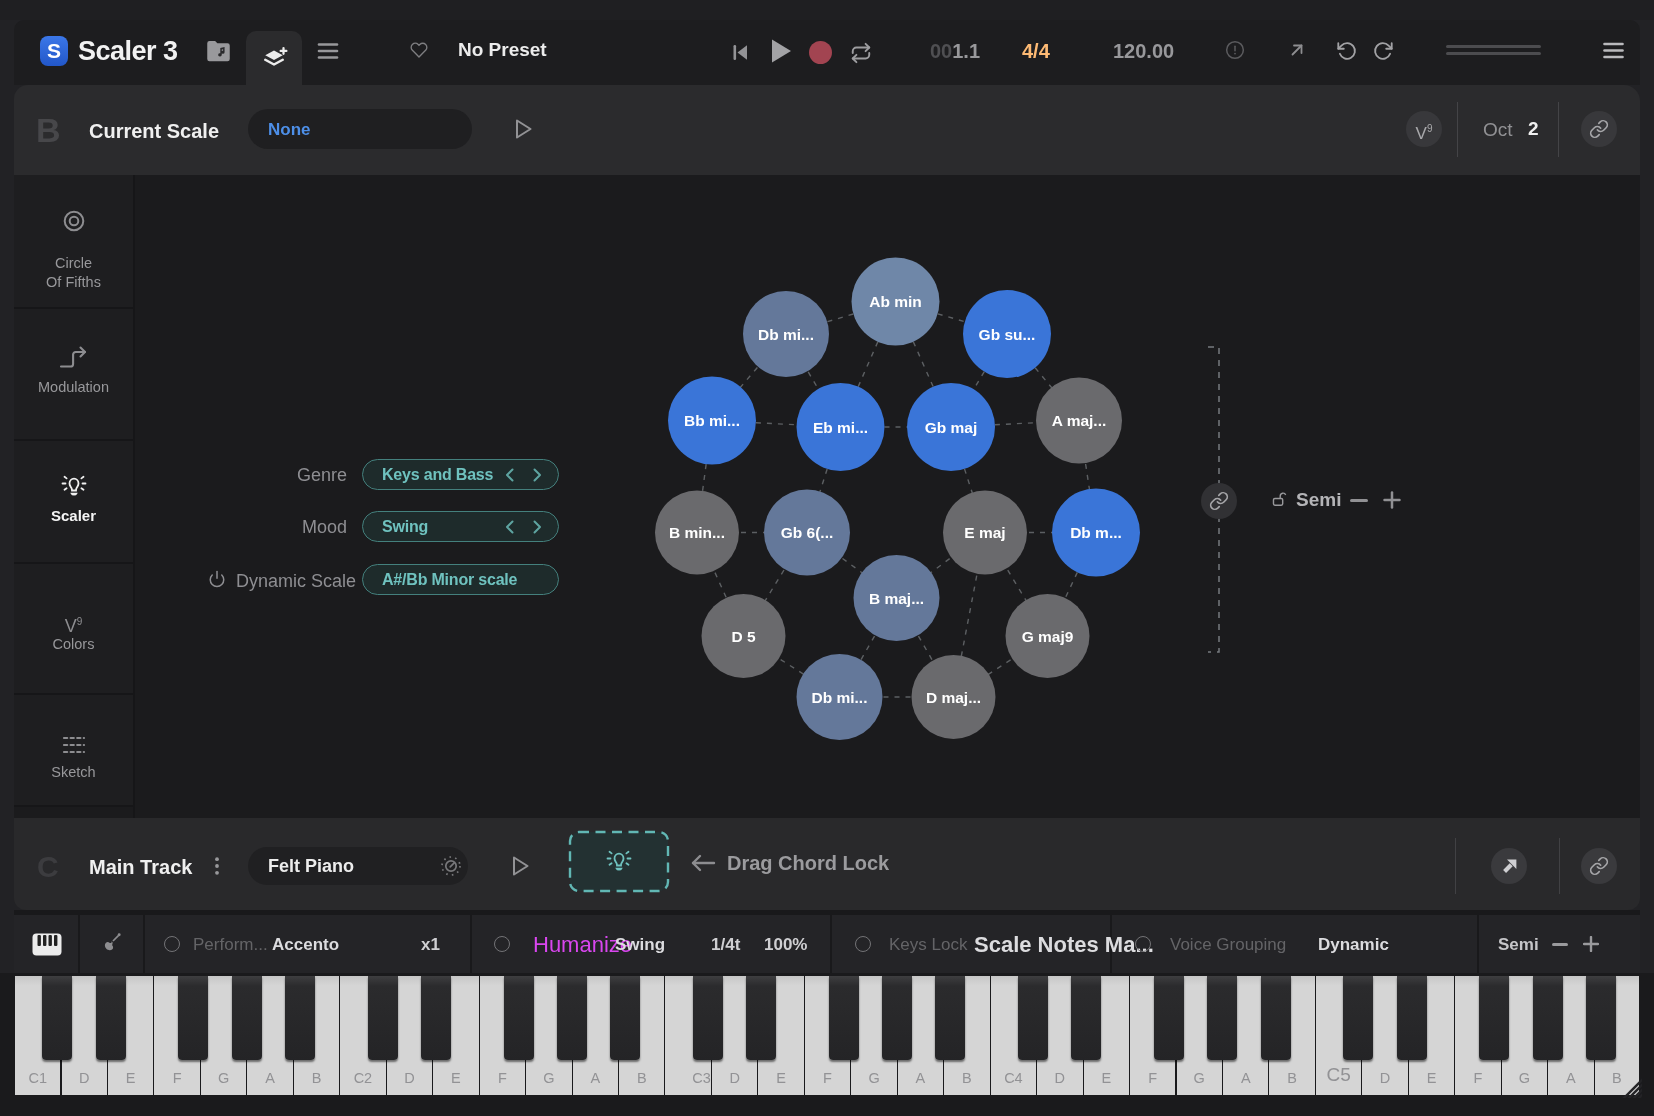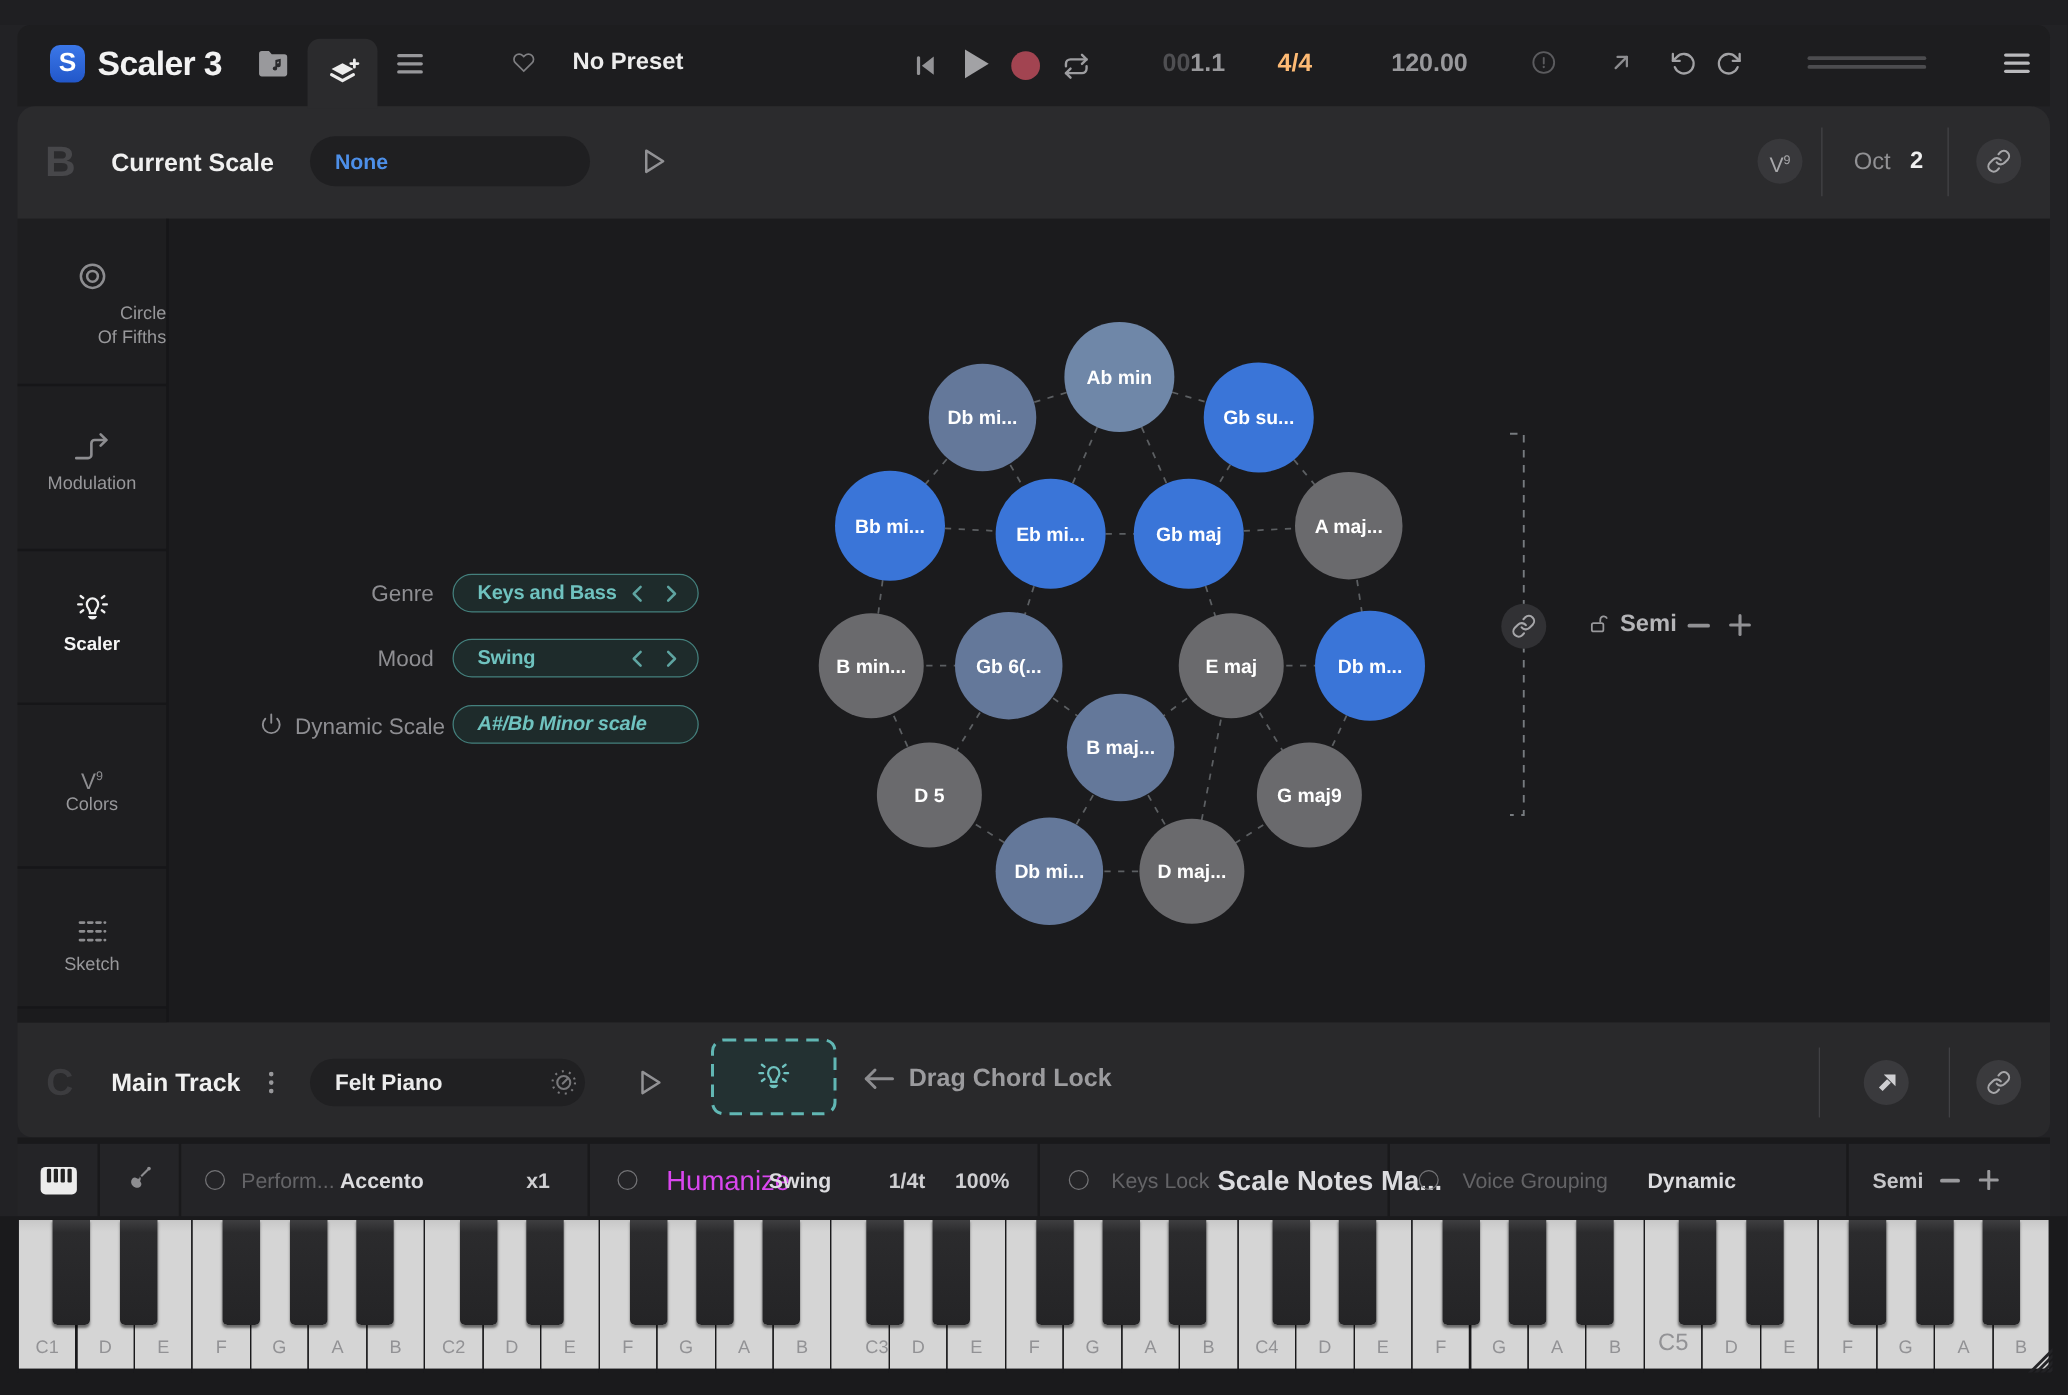--- a/index.html
+++ b/index.html
@@ -142,21 +142,21 @@
 <div class="abs" style="left:14px;top:562px;width:119px;height:2px;background:#161618;"></div>
 <div class="abs" style="left:14px;top:693px;width:119px;height:2px;background:#161618;"></div>
 <div class="abs" style="left:14px;top:805px;width:119px;height:2px;background:#161618;"></div>
 <div class="abs" style="left:14px;top:807px;width:119px;height:11px;background:#1b1b1d;"></div>
 <div class="abs" style="left:62px;top:209px;width:24px;height:24px;">
     <svg width="24" height="24" viewBox="0 0 24 24" fill="none">
       <circle cx="12" cy="12" r="9.3" stroke="#8d8d90" stroke-width="2"></circle>
       <circle cx="12" cy="12" r="4.3" stroke="#8d8d90" stroke-width="2"></circle>
     </svg>
   </div>
-<div class="abs" style="left:14px;top:242px;width:119px;height:40px;text-align:right;color:#98989b;font-size:14.5px;line-height:19px;">Circle<br>Of Fifths</div>
+<div class="abs" style="left:14px;top:254px;width:119px;height:40px;text-align:center;color:#98989b;font-size:14.5px;line-height:19px;">Circle<br>Of Fifths</div>
 <div class="abs" style="left:59px;top:344px;width:29px;height:25px;">
     <svg width="29" height="25" viewBox="0 0 29 25" fill="none">
       <g stroke="#8d8d90" stroke-width="2.1" stroke-linecap="round" stroke-linejoin="round">
         <path d="M2 22.5h9.5a2.6 2.6 0 0 0 2.6-2.6v-9.3a2.6 2.6 0 0 1 2.6-2.6H26"></path>
         <path d="M21.5 3.5 26 8l-4.5 4.5"></path>
       </g>
     </svg>
   </div>
 <div class="abs" style="left:14px;top:377px;width:119px;height:20px;text-align:center;color:#98989b;font-size:14.5px;line-height:20px;">Modulation</div>
 <div class="abs" style="left:59px;top:474px;width:30px;height:26px;">
@@ -209,21 +209,21 @@
 <div class="abs" style="left:362px;top:511px;width:197px;height:31px;background:#1e2b2b;border:1.5px solid #44807d;border-radius:16px;">
     <span style="position:absolute;left:19px;top:50%;transform:translateY(-50%);color:#6fc2bf;font-size:16px;font-weight:bold;letter-spacing:-0.2px;white-space:nowrap;">Swing</span>
     <svg style="position:absolute;right:44px;top:50%;transform:translateY(-50%);" width="9" height="14" viewBox="0 0 9 14" fill="none">
       <path d="M7.5 1.5 2 7l5.5 5.5" stroke="#5ea4a1" stroke-width="2" stroke-linecap="round" stroke-linejoin="round"></path>
     </svg>
     <svg style="position:absolute;right:16px;top:50%;transform:translateY(-50%);" width="9" height="14" viewBox="0 0 9 14" fill="none">
       <path d="M1.5 1.5 7 7l-5.5 5.5" stroke="#5ea4a1" stroke-width="2" stroke-linecap="round" stroke-linejoin="round"></path>
     </svg>
   </div>
 <div class="abs" style="left:362px;top:564px;width:197px;height:31px;background:#1e2b2b;border:1.5px solid #44807d;border-radius:16px;">
-    <span style="position:absolute;left:19px;top:50%;transform:translateY(-50%);color:#6fc2bf;font-size:16px;font-weight:bold;letter-spacing:-0.2px;white-space:nowrap;font-style:italic;">A#/Bb Minor scale</span>
+    <span style="position:absolute;left:19px;top:50%;transform:translateY(-50%);color:#6fc2bf;font-size:16px;font-weight:bold;letter-spacing:-0.2px;white-space:nowrap;">A#/Bb Minor scale</span>
   </div>
 <svg class="abs" style="left:133px;top:175px;" width="1507" height="643" viewBox="0 0 1507 643">
     <g stroke="#aeb3b9" stroke-opacity="0.45" stroke-width="1.4" stroke-dasharray="5 6">
       <line x1="762.5" y1="126.5" x2="653.0" y2="159.0"></line>
       <line x1="762.5" y1="126.5" x2="874.0" y2="159.0"></line>
       <line x1="762.5" y1="126.5" x2="707.5" y2="252.0"></line>
       <line x1="762.5" y1="126.5" x2="818.0" y2="252.0"></line>
       <line x1="653.0" y1="159.0" x2="579.0" y2="245.5"></line>
       <line x1="653.0" y1="159.0" x2="707.5" y2="252.0"></line>
       <line x1="874.0" y1="159.0" x2="818.0" y2="252.0"></line>

